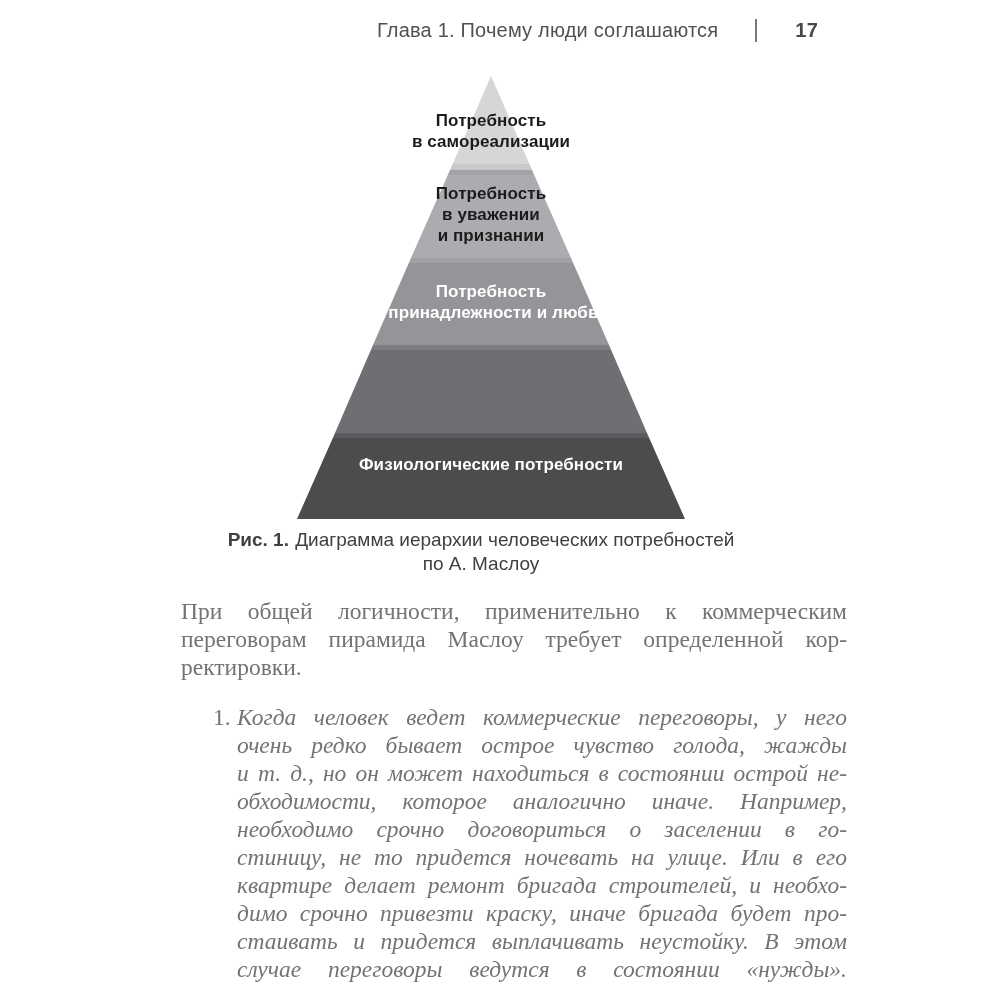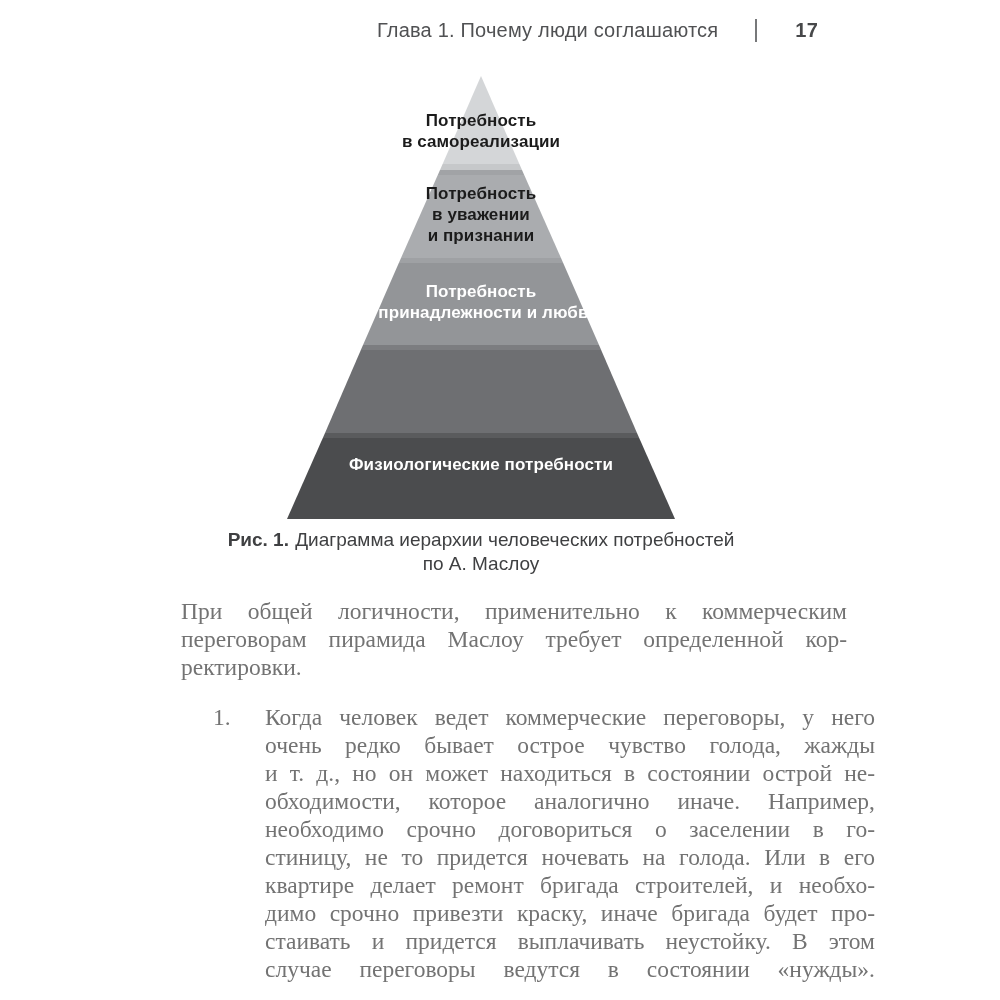--- a/index.html
+++ b/index.html
@@ -40,21 +40,21 @@
   
   .pyramid {
     position: absolute;
     left: 287px;
     top: 76px;
     width: 388px;
     height: 443px;
   }
   .band, .band-label {
     position: absolute;
-    left: 0;
+    left: 10px;
     width: 388px;
   }
   .band-1 { top: 0;     height: 94px; clip-path: polygon(194px 0, 235px 100%, 153px 100%); }
   .band-2 { top: 94px;  height: 88px; clip-path: polygon(153px 0, 235px 0, 274px 100%, 114px 100%); }
   .band-3 { top: 182px; height: 87px; clip-path: polygon(114px 0, 274px 0, 312px 100%, 76px 100%); }
   .band-4 { top: 269px; height: 88px; clip-path: polygon(76px 0, 312px 0, 350px 100%, 38px 100%); }
   .band-5 { top: 357px; height: 86px; clip-path: polygon(38px 0, 350px 0, 388px 100%, 0 100%); }
   .band-label {
     display: flex;
     flex-direction: column;
@@ -104,22 +104,23 @@
     left: 181px;
     top: 703px;
     width: 666px;
   }
   .list-number {
     position: absolute;
     left: 32px;
     top: 0;
   }
   .list-lines {
-    margin-left: 84px;
+    margin-left: 56px;
     width: 610px;
+    font-style: italic;
   }
   .jline {
     text-align: justify;
     text-align-last: justify;
     white-space: nowrap;
   }
   .lline { text-align: left; }
 </style>
 </head>
 <body>
@@ -171,21 +172,21 @@
   </div>
 
   <div class="list-item body-copy">
     <div class="list-number">1.</div>
     <div class="list-lines">
       <div class="jline">Когда человек ведет коммерческие переговоры, у него</div>
       <div class="jline">очень редко бывает острое чувство голода, жажды</div>
       <div class="jline">и т. д., но он может находиться в состоянии острой не-</div>
       <div class="jline">обходимости, которое аналогично иначе. Например,</div>
       <div class="jline">необходимо срочно договориться о заселении в го-</div>
-      <div class="jline">стиницу, не то придется ночевать на голода. Или в его</div>
+      <div class="jline">стиницу, не то придется ночевать на улице. Или в его</div>
       <div class="jline">квартире делает ремонт бригада строителей, и необхо-</div>
       <div class="jline">димо срочно привезти краску, иначе бригада будет про-</div>
       <div class="jline">стаивать и придется выплачивать неустойку. В этом</div>
       <div class="jline">случае переговоры ведутся в состоянии «нужды».</div>
     </div>
   </div>
 
 </div>
 
 </body></html>

